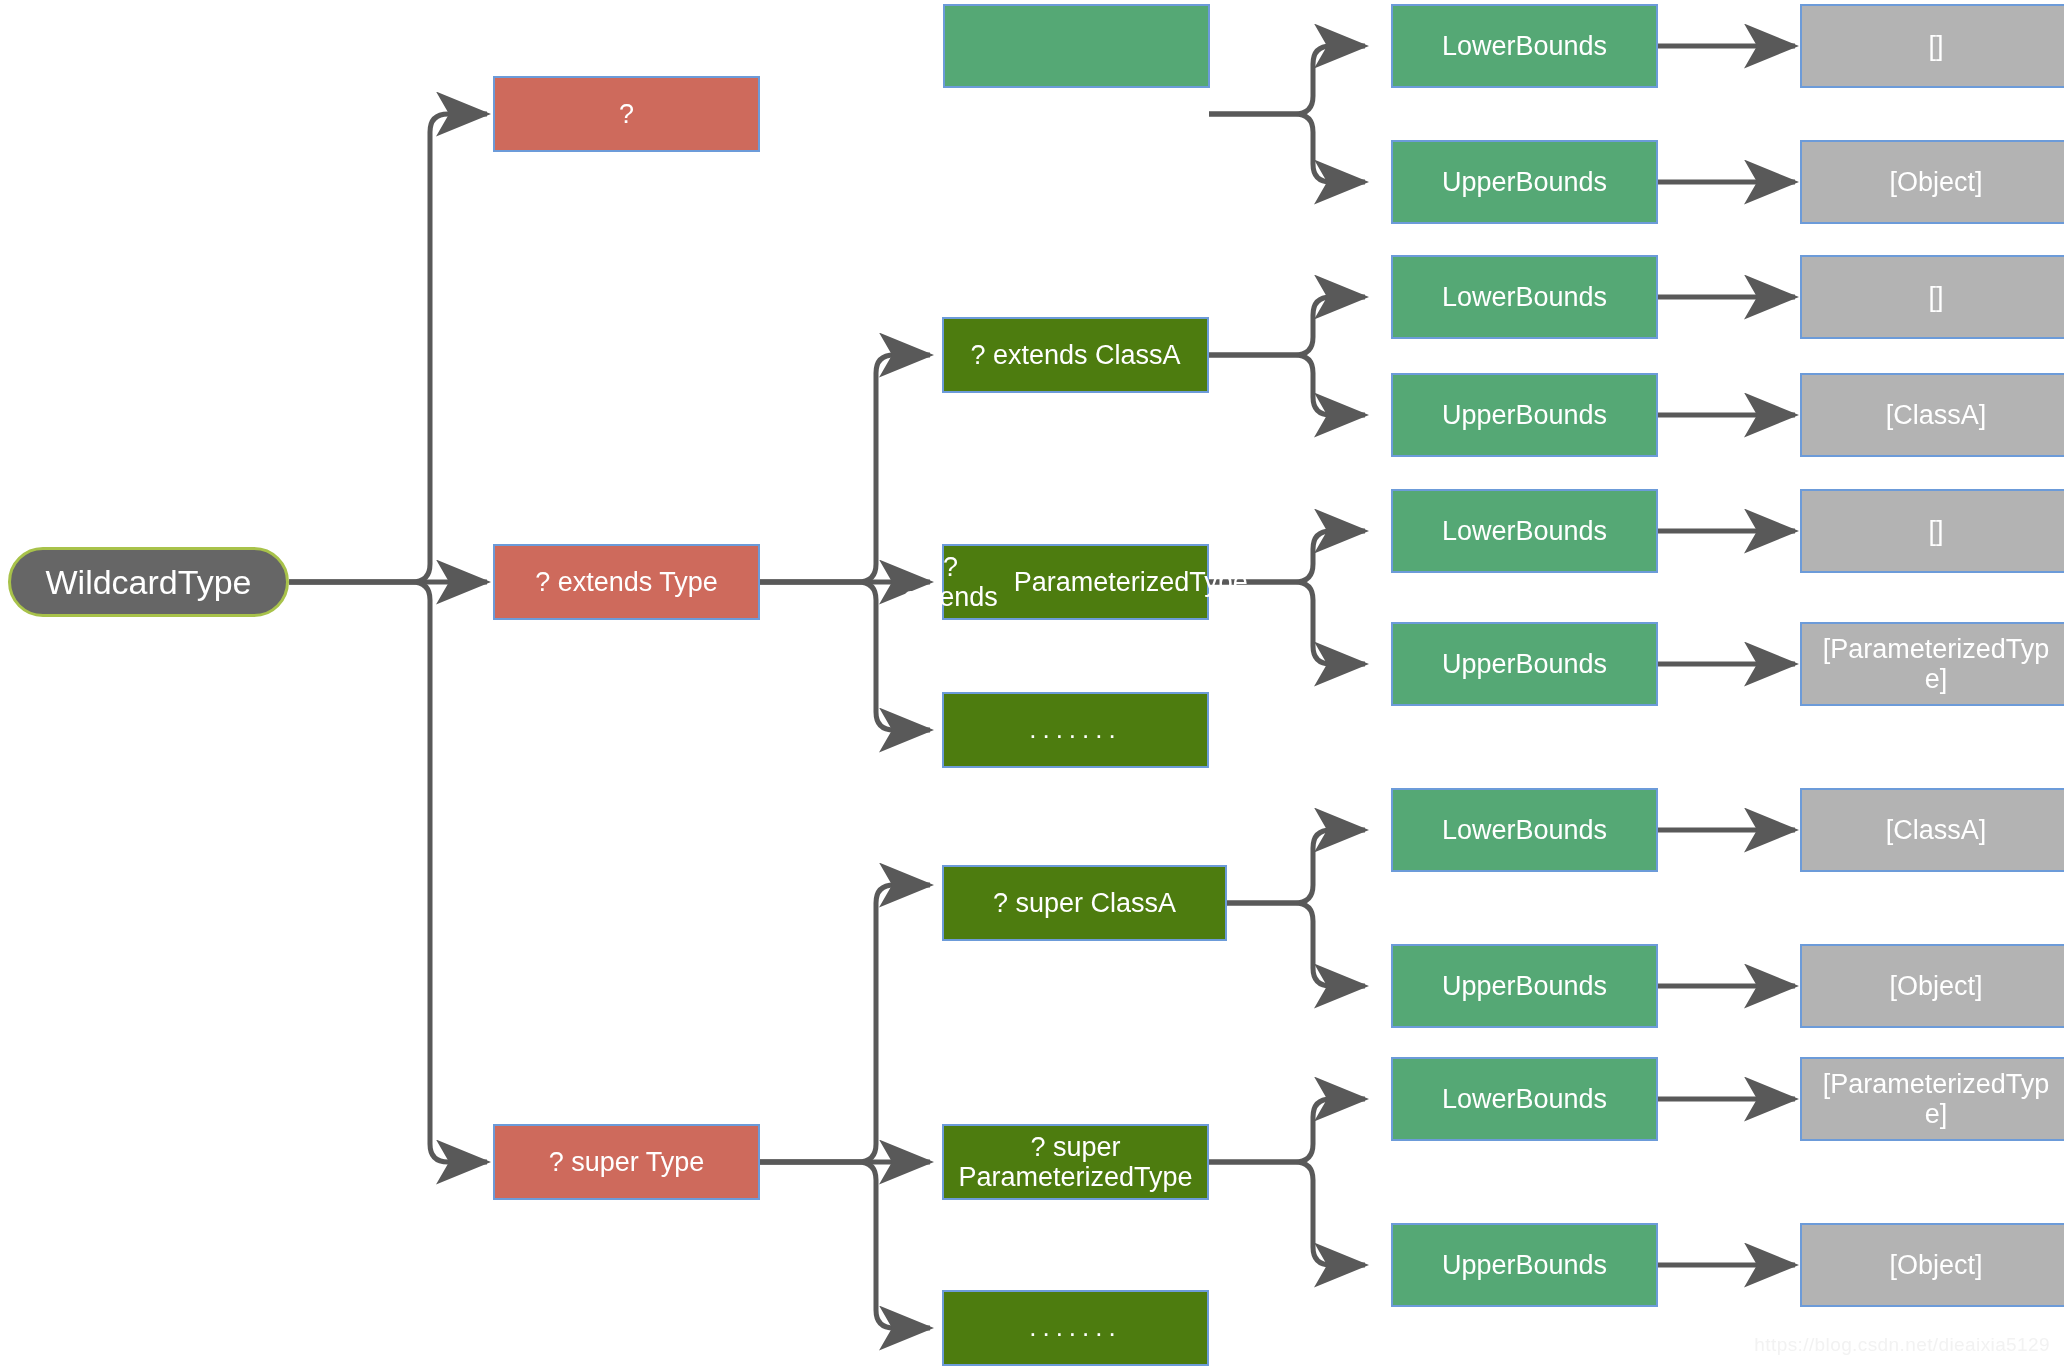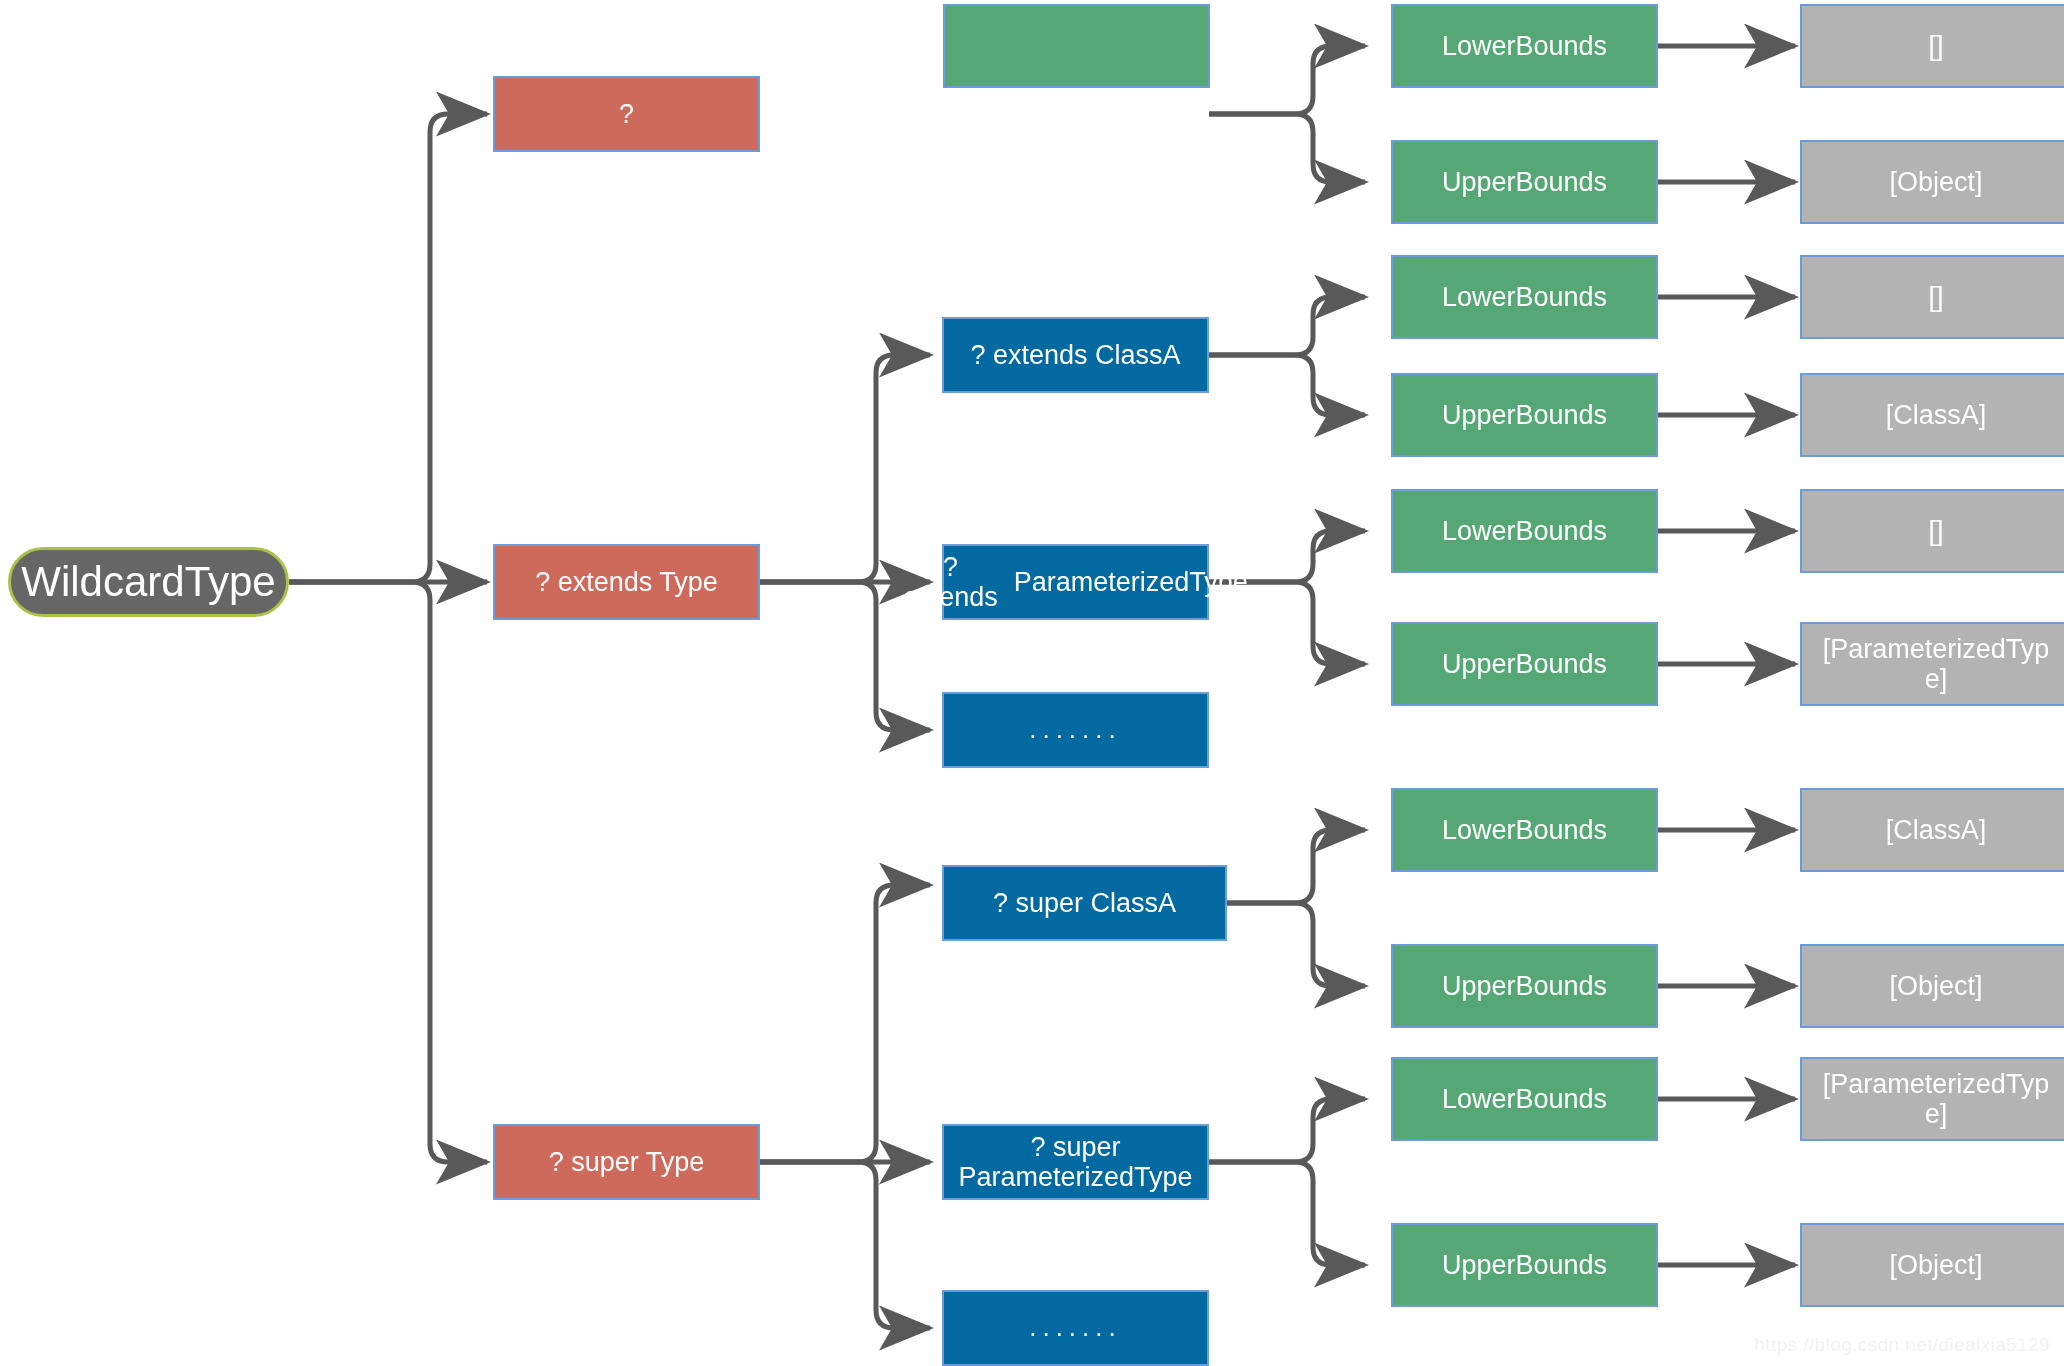--- a/index.html
+++ b/index.html
@@ -5,23 +5,23 @@
   html,body{margin:0;padding:0;background:#ffffff;}
   body{width:2064px;height:1366px;overflow:hidden;
        font-family:"Liberation Sans","DejaVu Sans",sans-serif;}
   #stage{position:relative;width:2064px;height:1366px;background:#fff;}
   #wires{position:absolute;left:0;top:0;width:2064px;height:1366px;}
   .node{position:absolute;box-sizing:border-box;display:flex;align-items:center;
         justify-content:center;text-align:center;color:#ffffff;
         border:2px solid #6c9bd9;line-height:1.12;}
   .node span{display:block;padding:0 8px;}
   .root{background:#666666;border:3px solid #a8c24a;border-radius:46px;
-        font-size:42px;color:#ffffff;align-items:center;}
+        font-size:34px;color:#ffffff;align-items:center;}
   .red{background:#ce6a5c;font-size:27px;}
-  .pink{background:#0369a1;font-size:27px;}
+  .pink{background:#4d7c0f;font-size:27px;}
   .green{background:#55a875;font-size:27px;}
   .gray{background:#b3b3b3;font-size:27px;}
   .dots{letter-spacing:6px;font-size:26px;}
   .watermark{position:absolute;right:14px;bottom:10px;color:#f2f2f2;
              font-size:19px;letter-spacing:.4px;user-select:none;}
 </style>
 </head>
 <body>
 
 <div id="stage">

